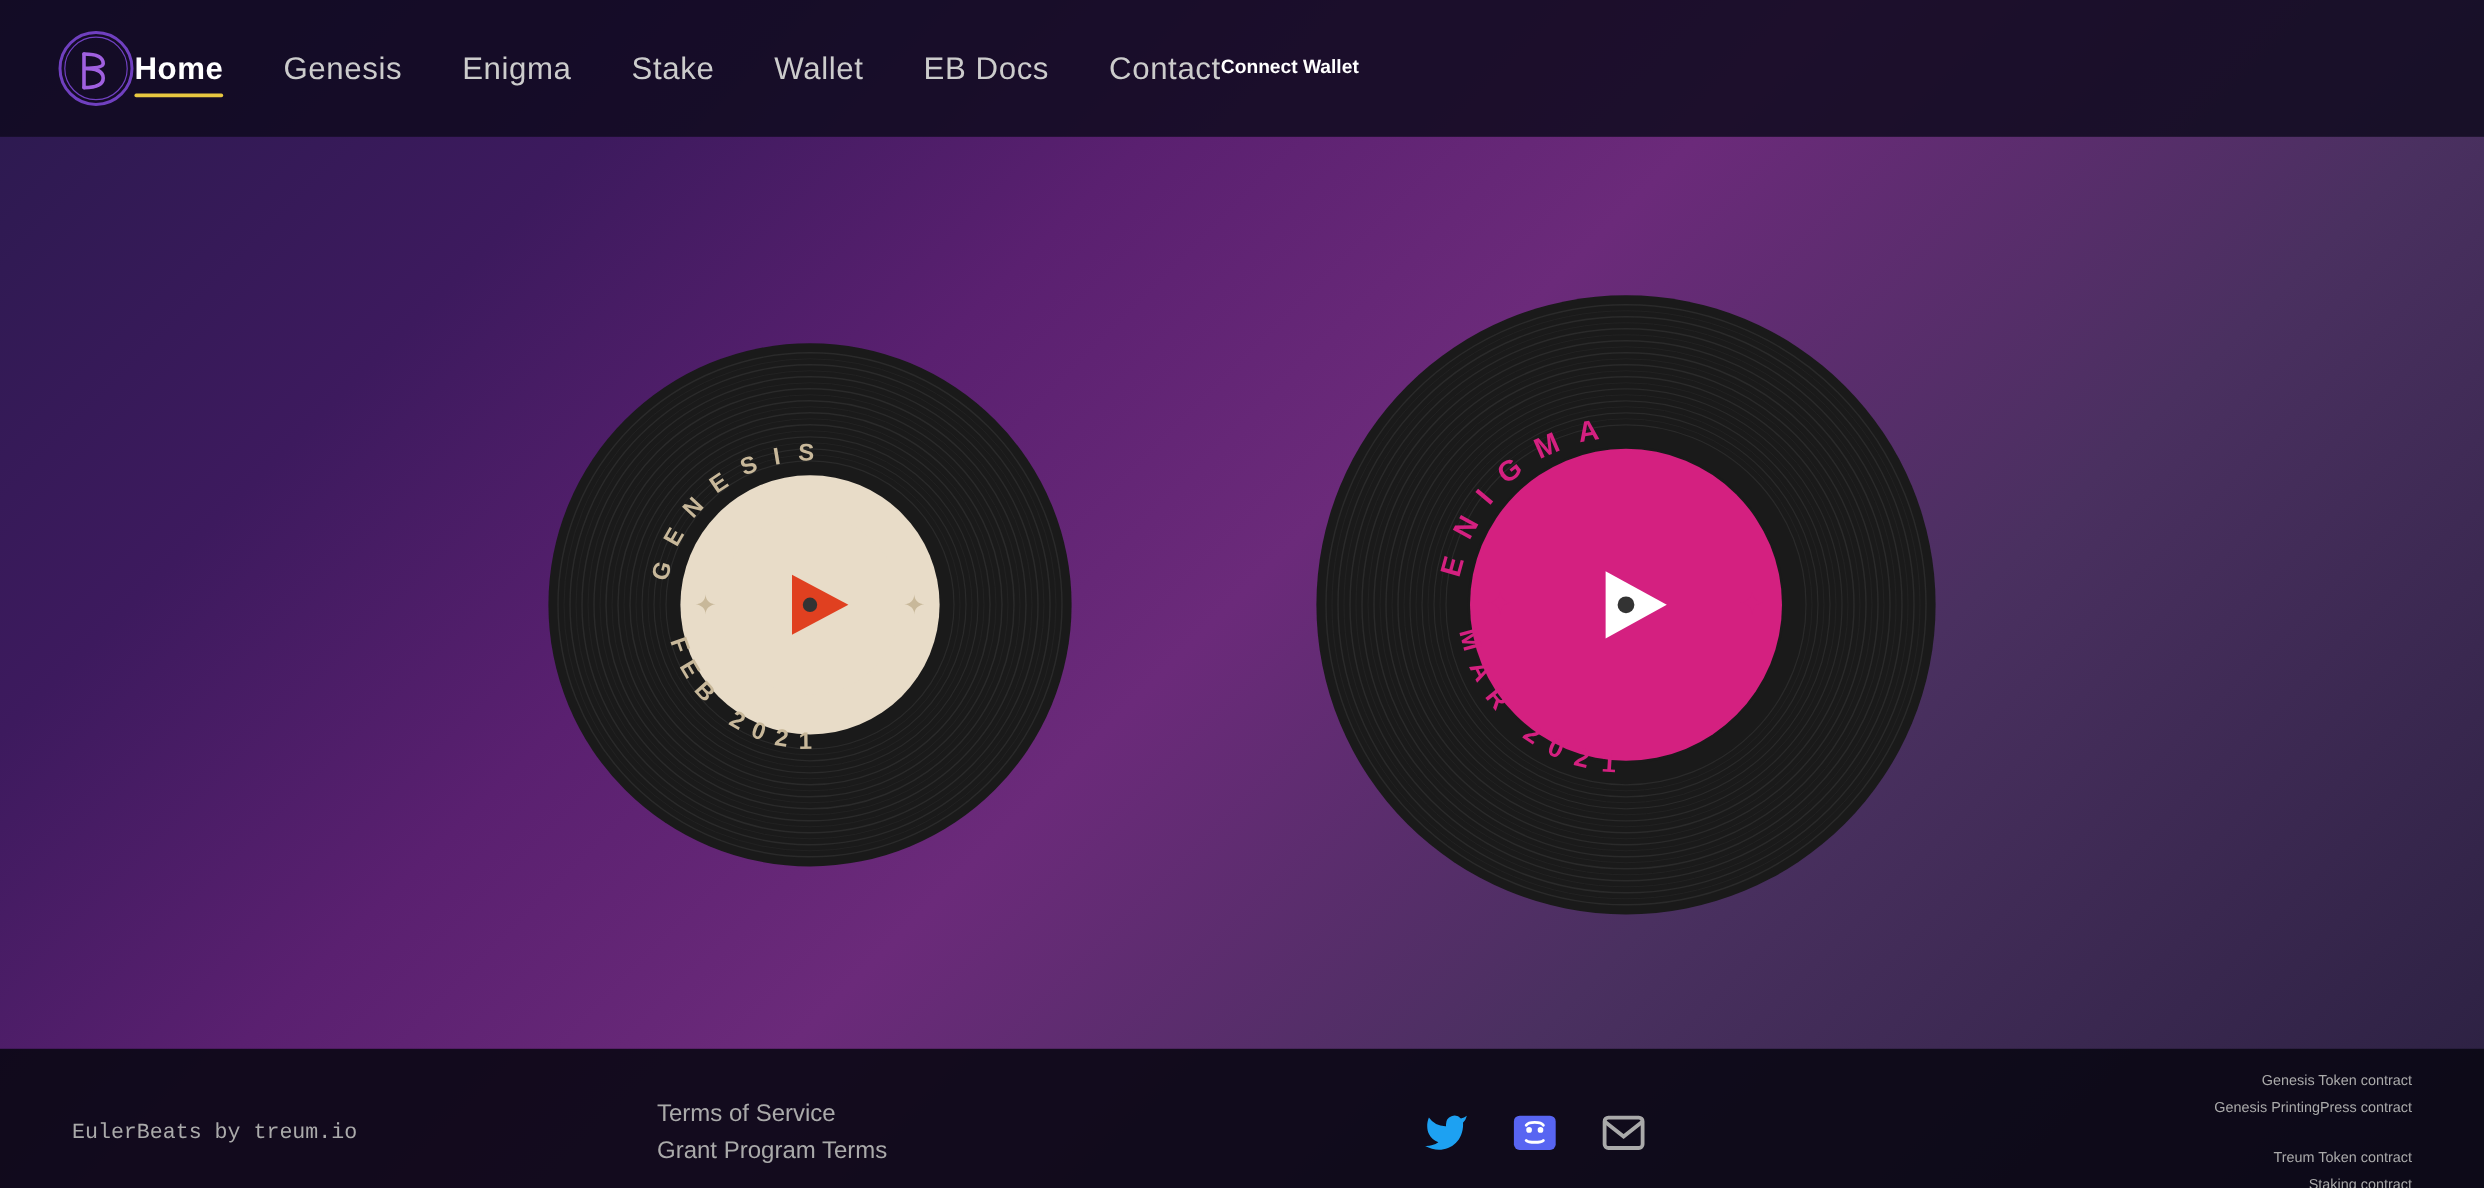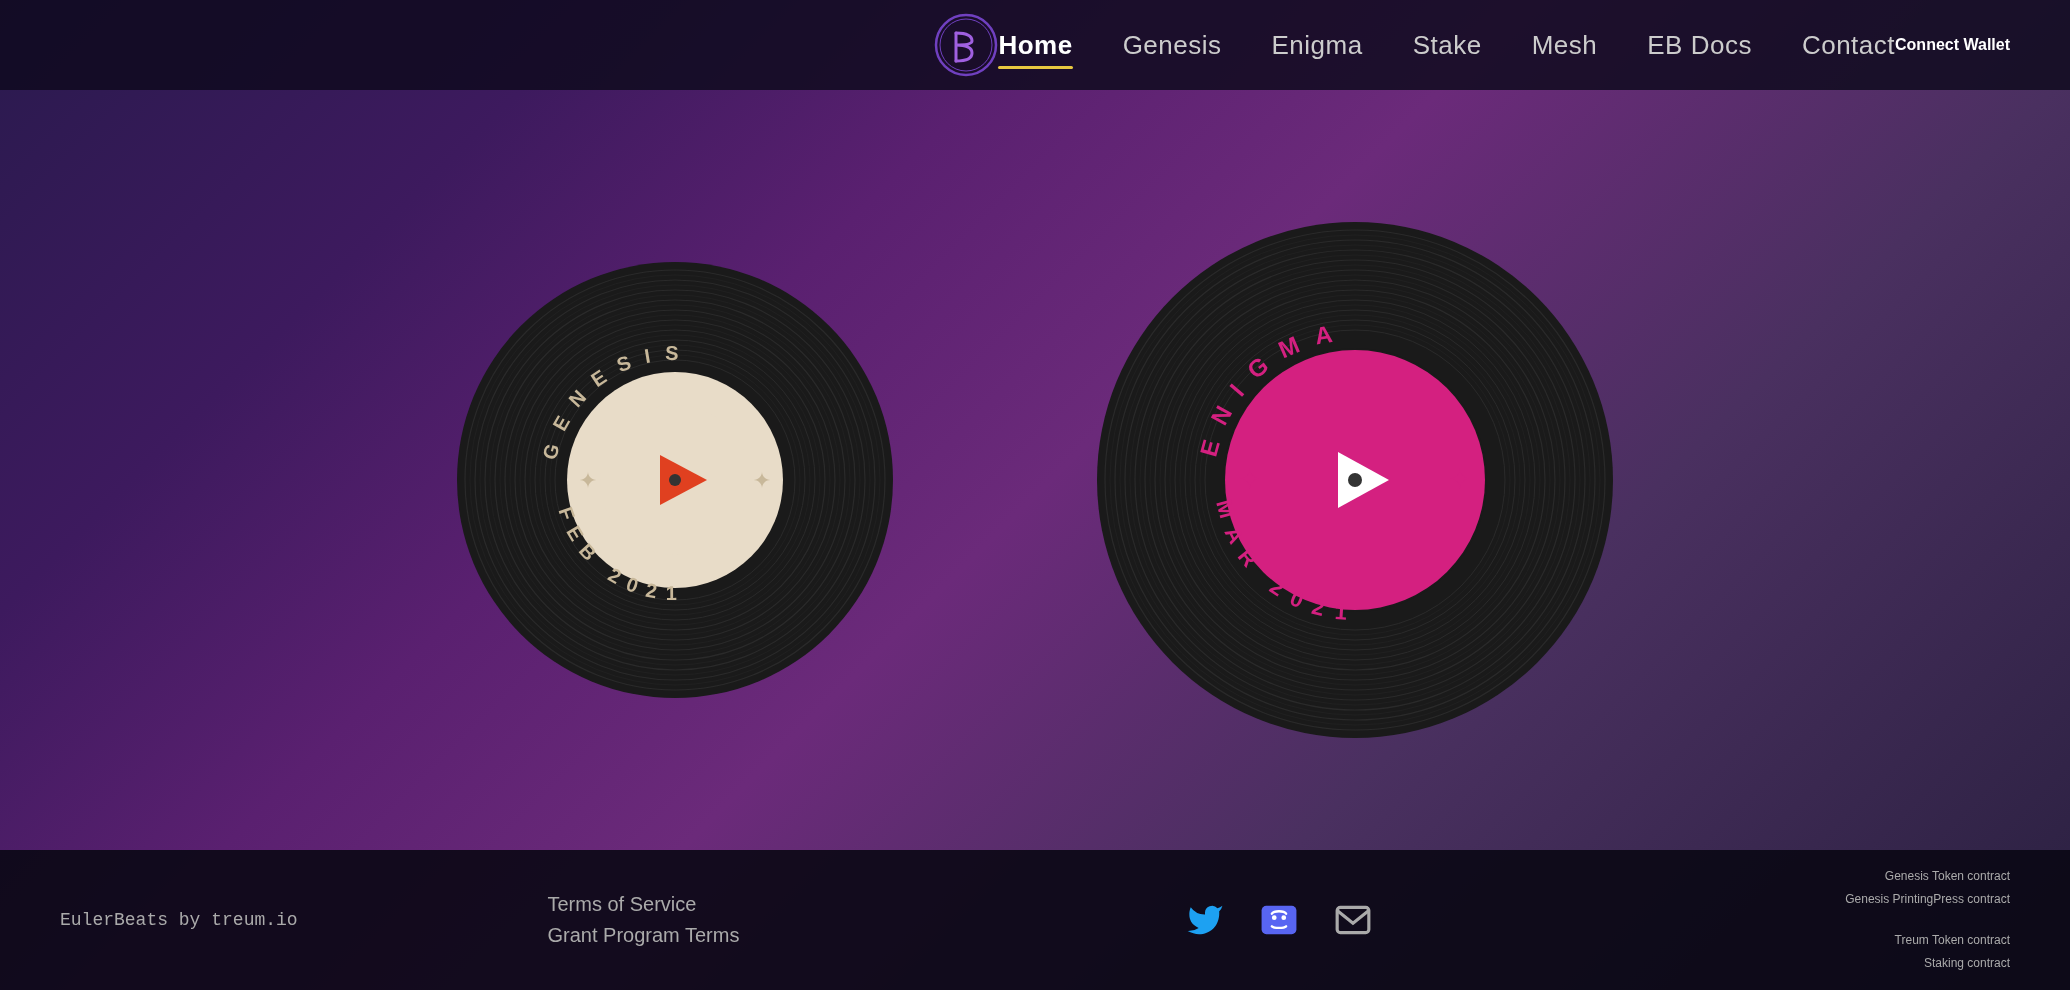--- a/index.html
+++ b/index.html
@@ -10,23 +10,23 @@
       overflow: hidden;
       font-family: 'Arial', sans-serif;
       background: linear-gradient(135deg, #2a1a4e 0%, #3d1a5e 20%, #5a2070 35%, #6b2a7a 50%, #4a3060 70%, #2a2040 100%);
       color: white;
     }
 
     
     nav {
       display: flex;
       align-items: center;
-      justify-content: flex-end;
-      height: 90px;
-      padding: 0 60px;
+      justify-content: flex-start;
+      height: 114px;
+      padding: 0 48px;
       background: rgba(15, 10, 30, 0.85);
       position: relative;
       z-index: 10;
     }
 
     .nav-logo {
       width: 64px;
       height: 64px;
     }
 
@@ -200,21 +200,21 @@
     <li>
       <a href="#">Genesis</a>
     </li>
     <li>
       <a href="#">Enigma</a>
     </li>
     <li>
       <a href="#">Stake</a>
     </li>
     <li>
-      <a href="#">Mesh</a>
+      <a href="#">Wallet</a>
     </li>
     <li>
       <a href="#">EB Docs</a>
     </li>
     <li>
       <a href="#">Contact</a>
     </li>
   </ul>
 
   <button class="connect-wallet-btn">Connect Wallet</button>

